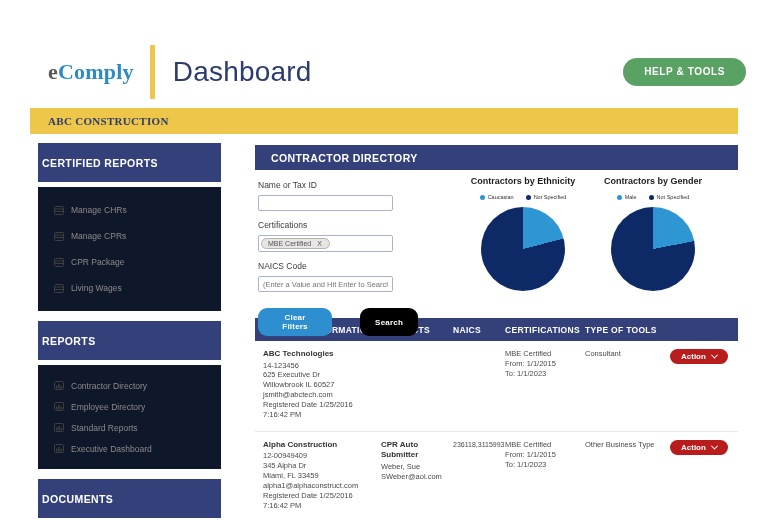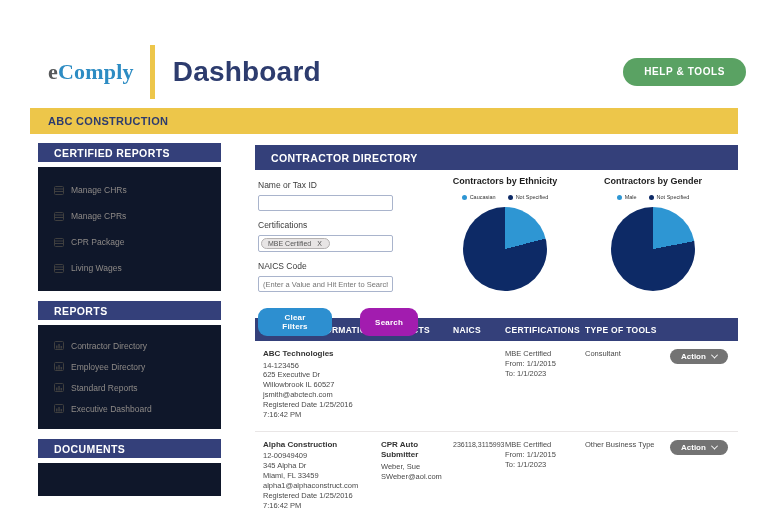--- a/index.html
+++ b/index.html
@@ -13,39 +13,39 @@
 
   
   .header-row {
     position:absolute; left:48px; top:44px; right:22px; height:56px;
     display:flex; align-items:center;
   }
   .logo { font-family:"Liberation Serif", serif; font-size:22px; font-weight:600; letter-spacing:0.2px; }
   .logo .e { color:#58595b; }
   .logo .comply { color:#2d8cc3; }
   .logo-divider { width:5px; height:54px; background:#edc64a; margin:0 18px 0 16px; }
-  .page-title { font-size:28px; font-weight:bold; color:#2d3c6e; letter-spacing:0.2px; }
+  .page-title { font-size:28px; font-weight:normal; color:#2d3c6e; letter-spacing:0.2px; }
   .help-btn {
     margin-left:auto; background:#5aa263; color:#fff; border:none; cursor:pointer;
     height:28px; line-height:28px; padding:0 21px; border-radius:14px;
     font-size:10px; font-weight:bold; letter-spacing:0.6px; font-family:inherit;
   }
 
   
   .banner {
     position:absolute; left:30px; top:108px; width:708px; height:26px;
     background:#edc64a; display:flex; align-items:center; padding-left:18px;
-    font-size:11px; font-weight:bold; color:#2d3c6e; letter-spacing:0.3px;
+    font-size:11px; font-weight:bold; color:#2d3c6e; letter-spacing:0.3px;font-family:Liberation Serif, serif;
   }
 
   
   .sidebar { position:absolute; left:38px; top:143px; width:183px; }
   .side-header {
-    height:19px; background:#34407a; color:#fff; display:flex; align-items:center;
-    padding-left:16px; font-size:10.5px; font-weight:bold; letter-spacing:0.4px;
+    height:39px; background:#34407a; color:#fff; display:flex; align-items:center;
+    padding-left:4px; font-size:10.5px; font-weight:bold; letter-spacing:0.4px;
     cursor:default;
   }
   .side-panel { background:#0f172a; margin-top:5px; margin-bottom:10px; padding:10px 8px 10px 16px; }
   .side-item { display:flex; align-items:center; gap:7px; color:#8e8a87; font-size:8.5px; cursor:pointer; }
   .panel-a .side-item { padding:8px 0; }
   .panel-b .side-item { padding:5.5px 0; }
   .panel-c .side-item { padding:6.5px 0; }
   .side-item svg { flex:0 0 auto; display:block; }
 
   
@@ -75,44 +75,44 @@
     font-size:7px; color:#555; padding:1px 7px 1px 6px; display:inline-flex; gap:6px;
     align-items:center; white-space:nowrap;
   }
   .chip .x { cursor:pointer; }
   .filter-btns { display:flex; gap:28px; margin-top:16px; }
   .pill-btn {
     border:none; cursor:pointer; color:#fff; font-weight:bold; font-size:8px;
     padding:5px 15px; border-radius:9px; font-family:inherit; letter-spacing:0.2px;
   }
   .pill-blue { background:#2d8fd0; }
-  .pill-green { background:#a21caf; }
+  .pill-green { background:#000000; }
 
   
   .chart-card { position:absolute; width:132px; text-align:center; top:6px; }
-  .chart-ethnicity { left:184px; }
+  .chart-ethnicity { left:202px; }
   .chart-gender { left:332px; }
   .chart-title { font-size:9px; font-weight:bold; color:#1c1c1c; }
   .legend { display:flex; justify-content:center; gap:12px; margin-top:8px; }
   .legend-item { display:flex; align-items:center; gap:3px; font-size:5.5px; color:#333; }
   .dot { width:5px; height:5px; border-radius:50%; background:#999; }
   .pie { width:84px; height:84px; border-radius:50%; margin:7px auto 0; }
 
   
   .grid-cols { display:grid; grid-template-columns:118px 72px 52px 80px 85px 1fr; }
   .table-header {
     height:23px; background:#34407a; color:#fff; align-items:center;
     padding-left:8px; font-size:8.5px; font-weight:bold; letter-spacing:0.3px;
   }
   .t-row { padding:8px 0 11px 8px; font-size:7.5px; color:#4a4a4a; line-height:1.32; }
   .t-row + .t-row { border-top:1px solid #e9e6e6; }
   .cell-strong { font-weight:bold; color:#333; font-size:8px; margin-bottom:1px; }
   .naics-cell { font-size:7px; white-space:nowrap; }
   .action-btn {
-    background:#737373; border:none; cursor:pointer; color:#fff;
+    background:#b91c1c; border:none; cursor:pointer; color:#fff;
     font-size:8px; font-weight:bold; padding:3px 11px; border-radius:9px;
     display:inline-flex; align-items:center; gap:6px; font-family:inherit;
   }
   .chev {
     width:5px; height:5px; border-right:1.6px solid #fff; border-bottom:1.6px solid #fff;
     transform:rotate(45deg) translate(-1px,-1px);
   }
 </style>
 </head>
 <body>

